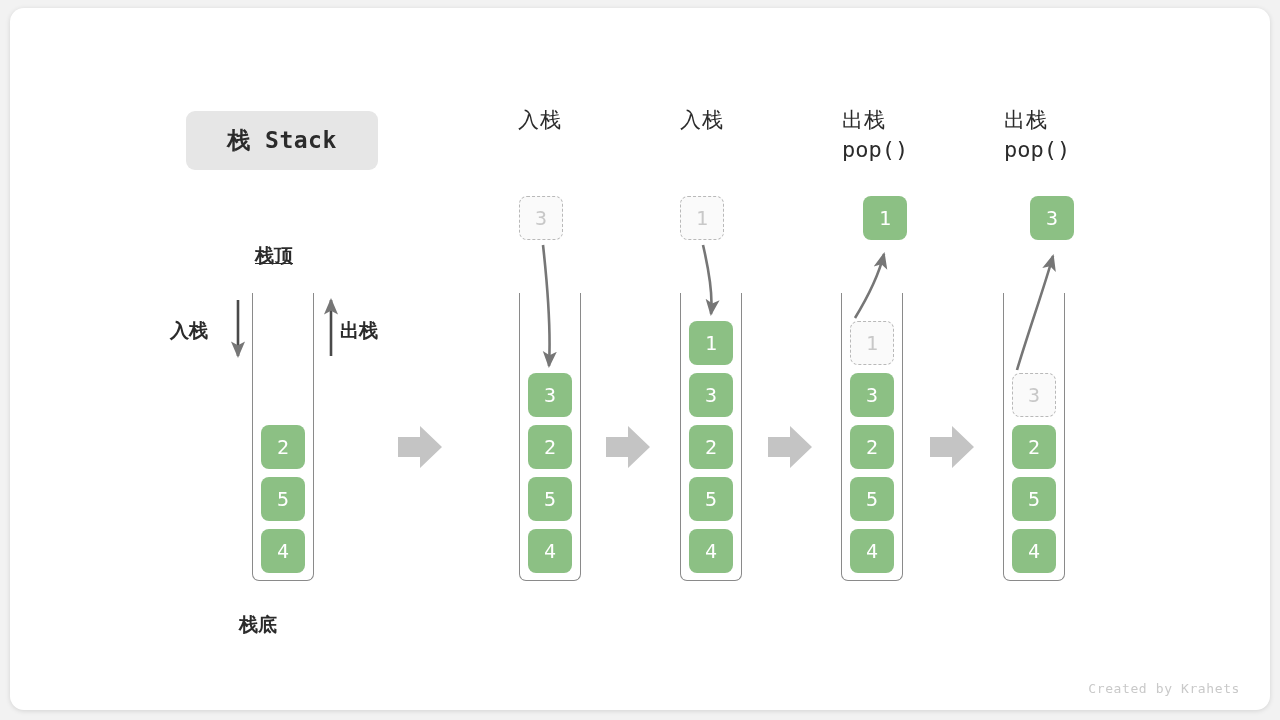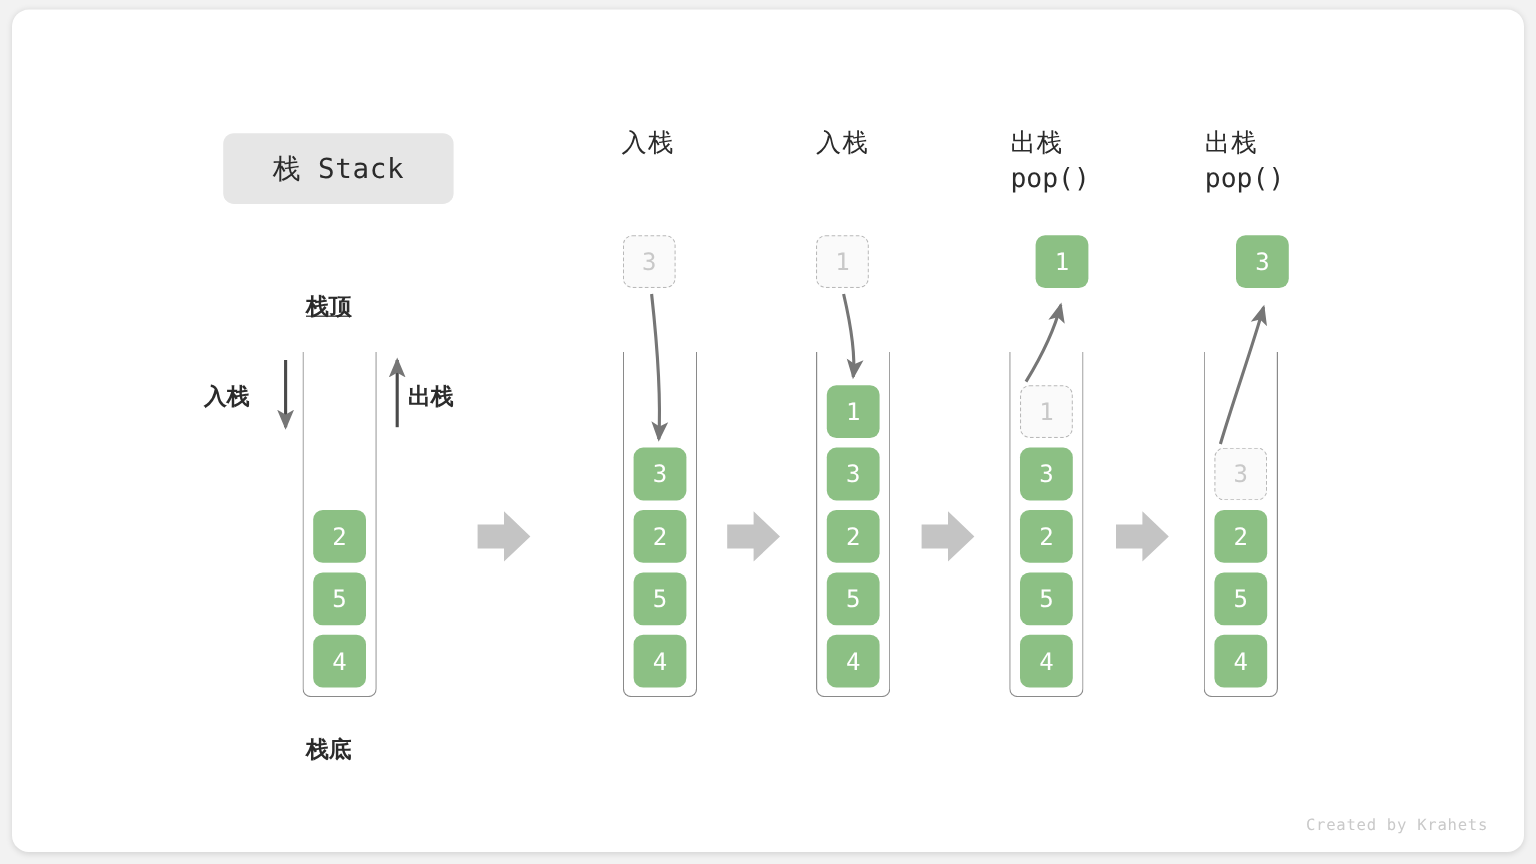--- a/index.html
+++ b/index.html
@@ -18,32 +18,32 @@
   }
   .stage{position:absolute;left:0;top:0;width:1280px;height:720px;}
 
   
   .title-pill{
     position:absolute;left:186px;top:111px;
     width:192px;height:59px;
     background:#e6e6e6;border-radius:9px;
     display:flex;align-items:center;justify-content:center;
     font-family:"DejaVu Sans Mono","Liberation Mono",monospace;
-    font-size:23px;font-weight:normal;color:#2b2b2b;
+    font-size:23px;font-weight:bold;color:#2b2b2b;
     letter-spacing:0.5px;
   }
 
   
   .lbl{
     position:absolute;
     font-size:19px;font-weight:bold;color:#2b2b2b;
     white-space:nowrap;
   }
   .lbl-top{left:255px;top:243px;text-decoration:underline;}
-  .lbl-bottom{left:255px;top:612px;}
+  .lbl-bottom{left:239px;top:612px;}
   .lbl-push-side{left:170px;top:318px;}
   .lbl-pop-side{left:340px;top:318px;}
 
   
   .colhead{
     position:absolute;width:180px;
     text-align:left;
     color:#2b2b2b;
     white-space:nowrap;
   }

